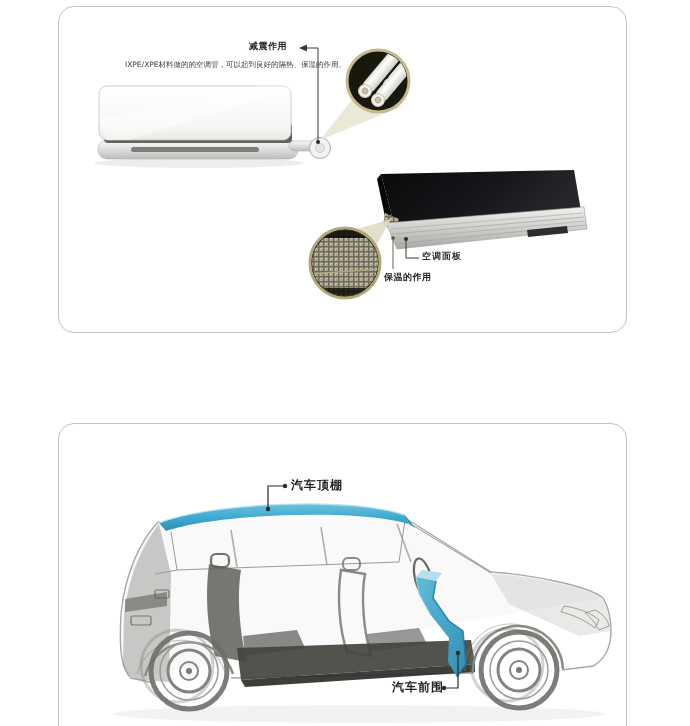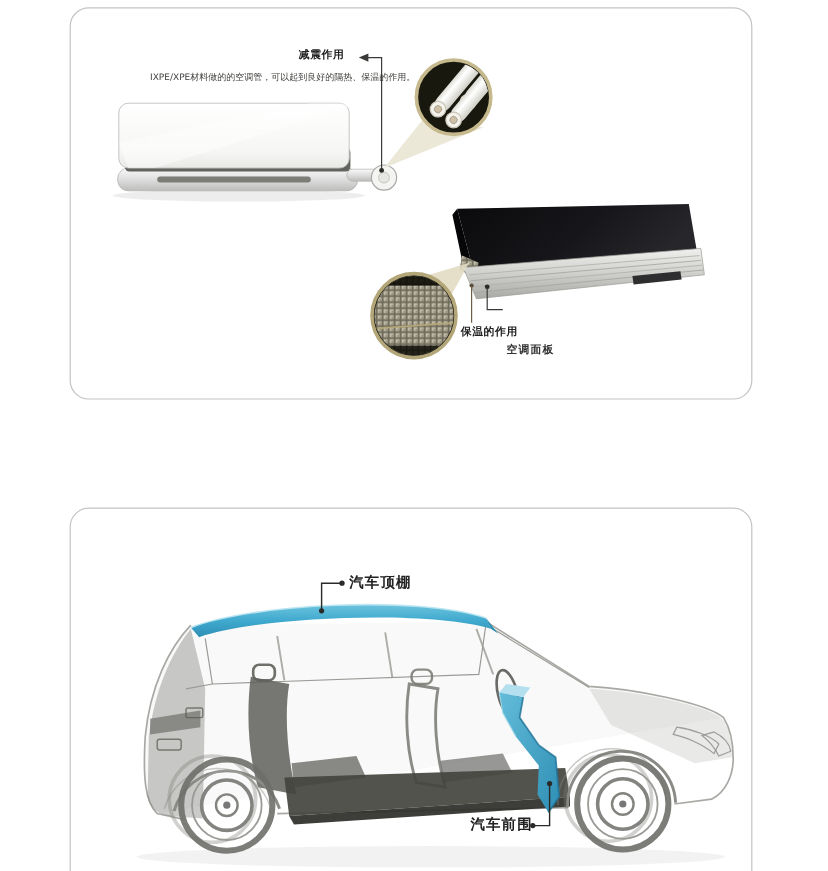--- a/index.html
+++ b/index.html
@@ -10,21 +10,21 @@
     position:absolute; left:58px; width:569px; background:#fff;
     border:1px solid #c3c3c3; border-radius:16px;
   }
   .panel-top { top:6px; height:327px; }
   .panel-bottom { top:407px; height:326px;margin-top:16px; }
 
   .panel svg.illus { position:absolute; left:0; top:0; }
 
   .lbl { position:absolute; color:#222; white-space:nowrap; line-height:1.1; }
   .lbl-sm { font-size:9px; font-weight:bold; letter-spacing:.5px; }
-  .lbl-md { font-size:9px; font-weight:600; letter-spacing:1px; color:#333;margin-top:36px; }
+  .lbl-md { font-size:9px; font-weight:600; letter-spacing:1px; color:#333; }
   .lbl-lg { font-size:12px; font-weight:600; letter-spacing:1px; color:#222; }
   .desc { position:absolute; font-size:7.5px; color:#3d3d3b; white-space:nowrap; letter-spacing:0; }
 </style>
 </head>
 <body>
 
 <div class="page">
 
   <section class="panel panel-top">
     <svg class="illus" width="567" height="325" viewBox="0 0 567 325">

